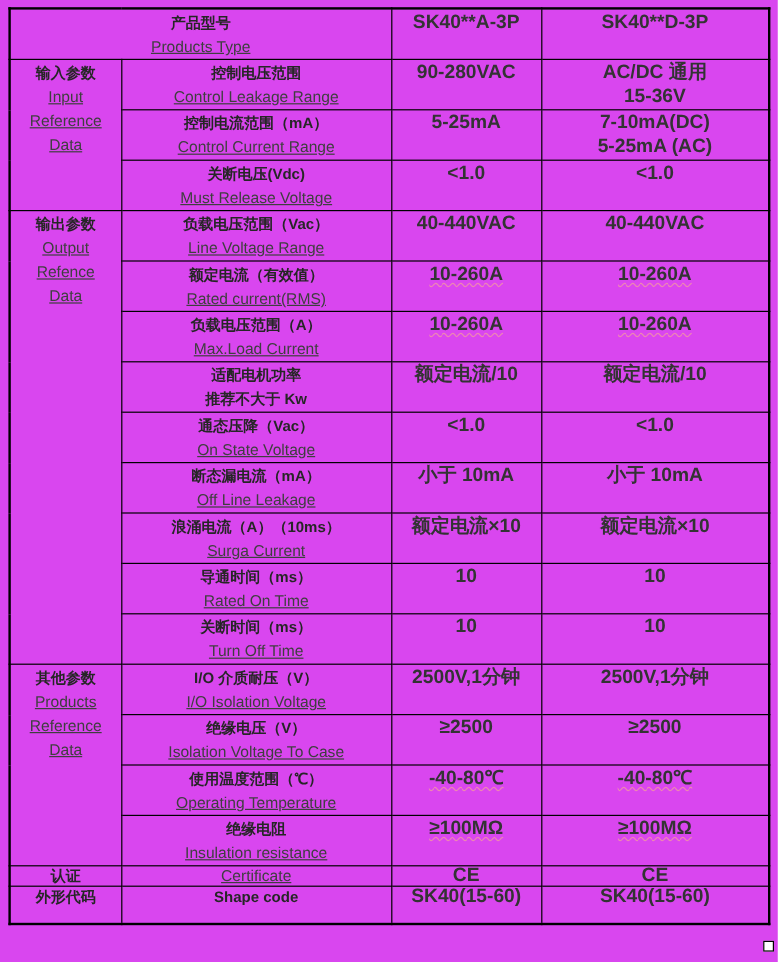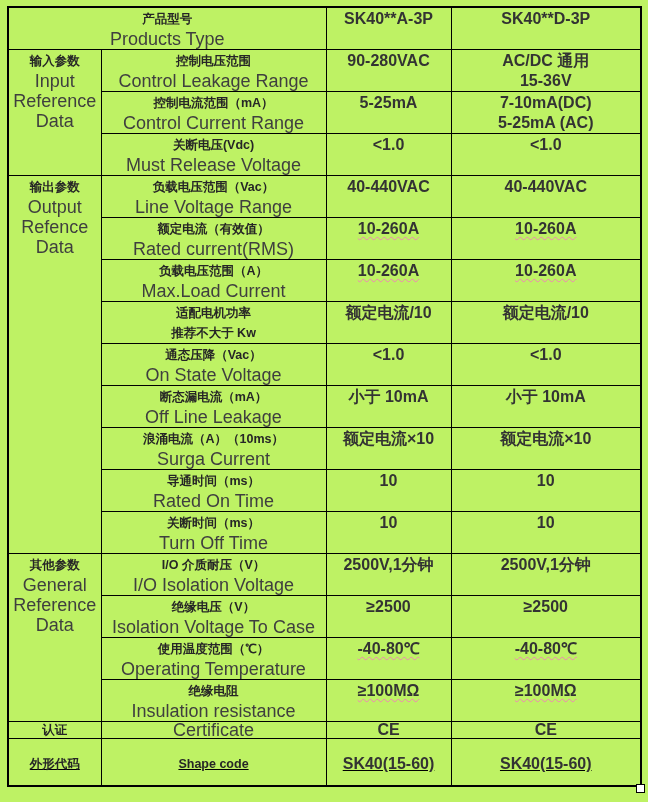--- a/index.html
+++ b/index.html
@@ -1,24 +1,24 @@
 <!DOCTYPE html>
 <html style="--squig: #ee86b2;"><head>
 <meta charset="utf-8">
 <style>
   html,body{margin:0;padding:0;}
   body{width:648px;height:802px;background:#ffffff;font-family:"Liberation Sans",sans-serif;}
-  .page{position:relative;width:648px;height:802px;background:#bef264;overflow:hidden;}
+  .page{position:relative;width:648px;height:802px;background:#d946ef;overflow:hidden;}
   table.spec{position:absolute;left:7px;top:6px;width:633px;border-collapse:collapse;table-layout:fixed;border:2px solid #000;}
   td{border:1px solid #000;vertical-align:top;text-align:center;padding:1px 2px 0 2px;overflow:hidden;}
   tr.head td, tr.dual td{height:40px;}
   tr.single td{height:16px;vertical-align:middle;padding-top:0;}
-  tr.single.tall td{height:29px;vertical-align:top;padding-top:17px;text-decoration:underline;}
+  tr.single.tall td{height:29px;vertical-align:top;padding-top:1px;}
   .zh{font-weight:bold;font-size:12.5px;color:#262626;line-height:20px;white-space:nowrap;}
-  .en{font-weight:normal;font-size:18px;color:#3f3f3f;line-height:20px;white-space:nowrap;}
+  .en{font-weight:normal;font-size:13px;color:#3f3f3f;line-height:20px;white-space:nowrap;text-decoration:underline;}
   .val{font-weight:bold;font-size:16px;color:#333333;line-height:20px;white-space:nowrap;}
   tr.single .zh, tr.single .en, tr.single .val{line-height:16px;}
   .squig{text-decoration-line:underline;text-decoration-style:wavy;text-decoration-color:var(--squig,#ee86b2);text-decoration-thickness:1px;text-underline-offset:2px;}
   .anchor-handle{position:absolute;left:636px;top:784px;width:7px;height:7px;border:1px solid #000;background:#fff;}
 </style>
 </head>
 <body>
 
 <div class="page">
   <table class="spec">
@@ -195,21 +195,21 @@
           <td class="valcell">
             <div class="val">10</div>
           </td>
           <td class="valcell">
             <div class="val">10</div>
           </td>
         </tr>
         <tr class="dual">
           <td class="cat" rowspan="4">
             <div class="zh">其他参数</div>
-            <div class="en">General</div>
+            <div class="en">Products</div>
             <div class="en">Reference</div>
             <div class="en">Data</div>
           </td>
           <td class="param">
             <div class="zh">I/O 介质耐压（V）</div>
             <div class="en">I/O Isolation Voltage</div>
           </td>
           <td class="valcell">
             <div class="val">2500V,1分钟</div>
           </td>

